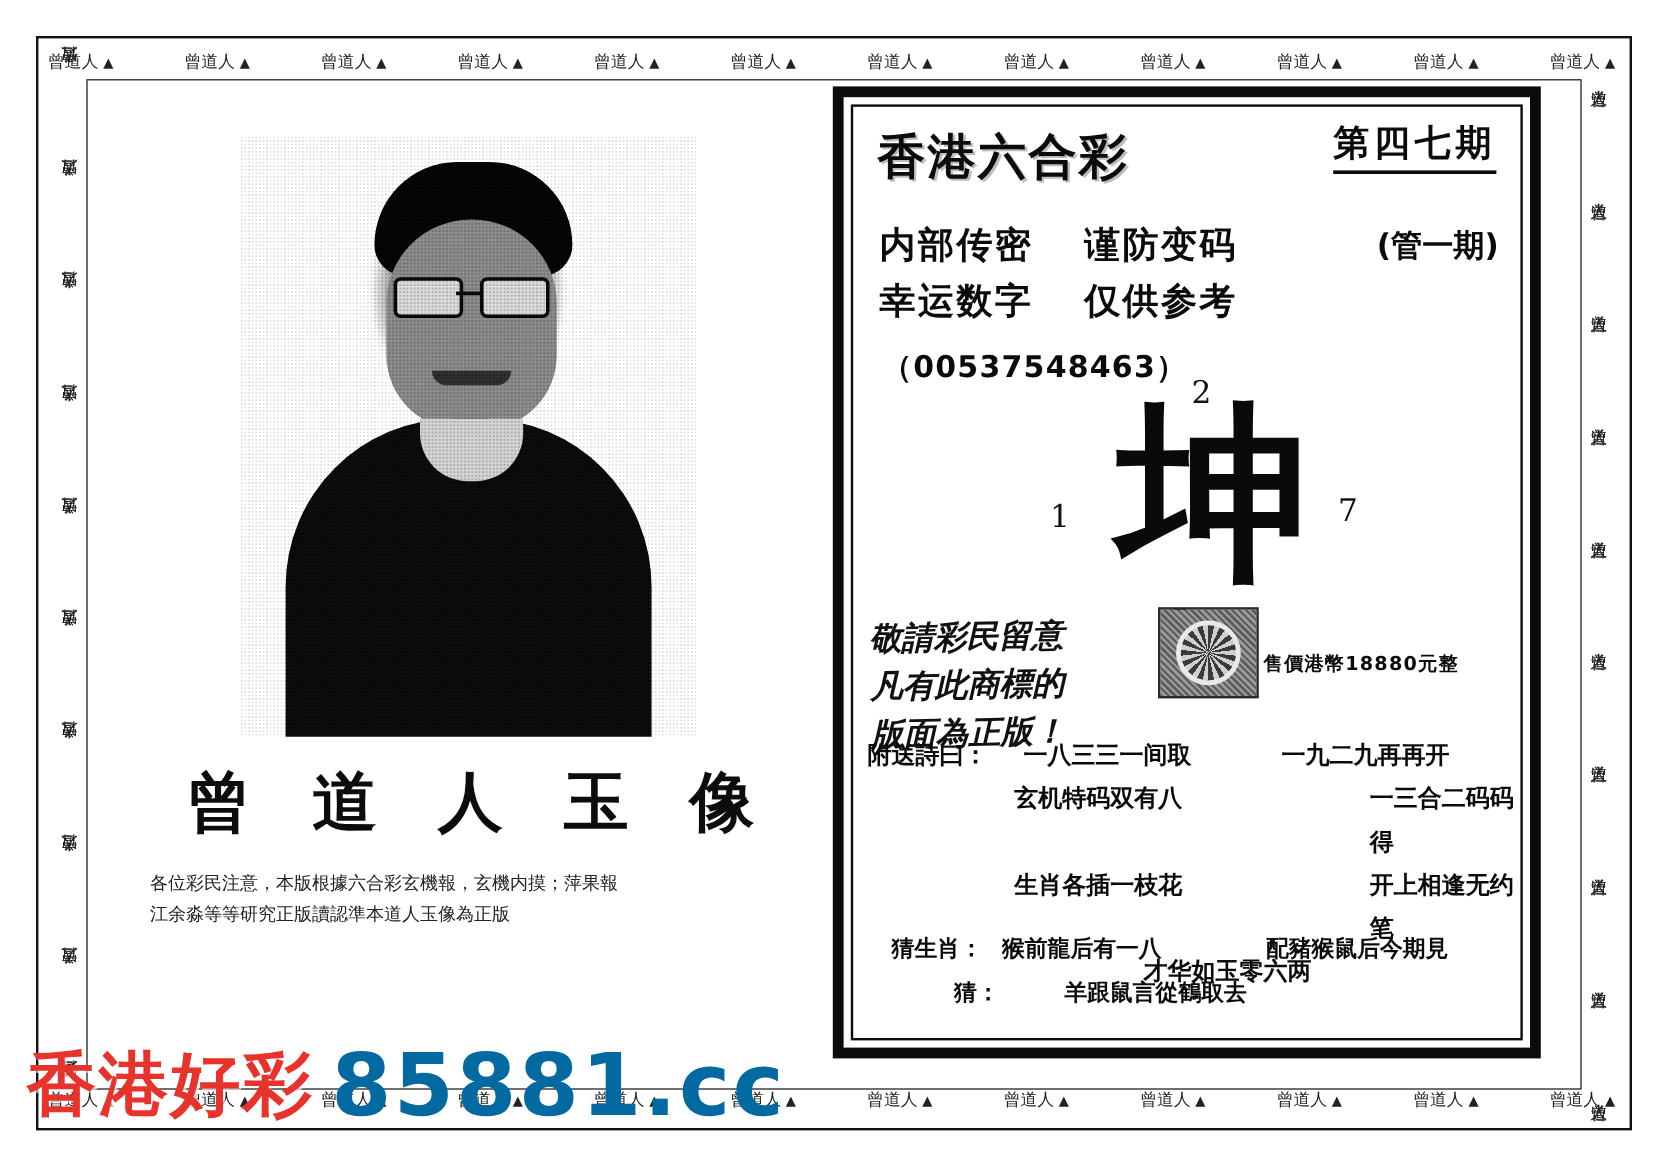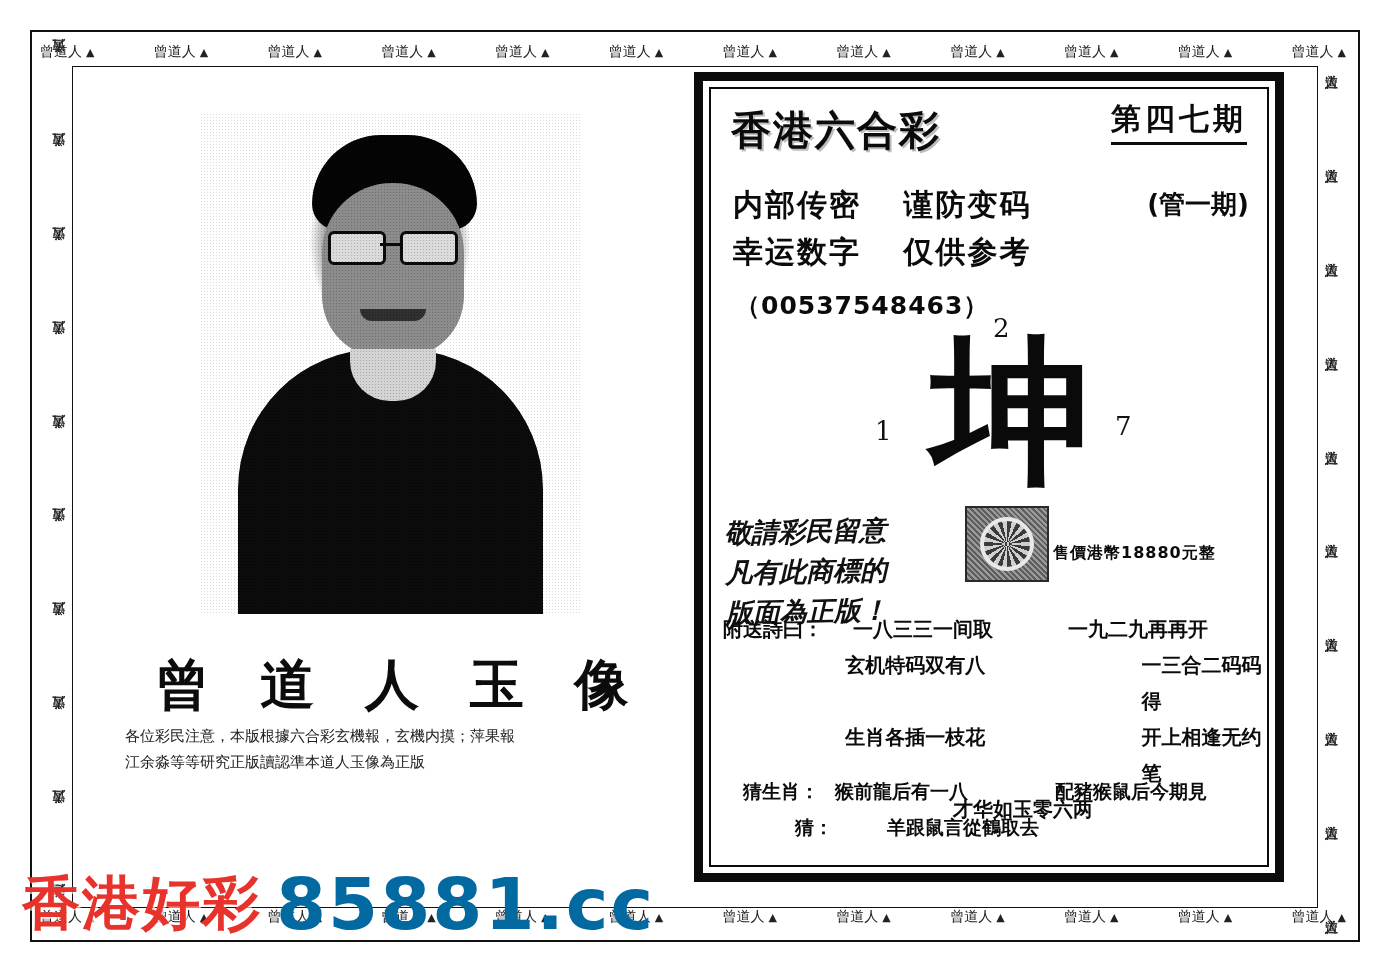--- a/index.html
+++ b/index.html
@@ -52,21 +52,21 @@
   #portrait .body{position:absolute;left:38px;top:236px;width:305px;height:265px;
                   background:#1b1b1b;border-radius:140px 140px 0 0;}
   #portrait .collar{position:absolute;left:150px;top:236px;width:86px;height:52px;
                   background:#c9c9c9;border-radius:0 0 40px 40px;}
   #portrait .grain{position:absolute;inset:0;
       background-image:radial-gradient(rgba(0,0,0,.35) 0.6px, transparent 0.7px);
       background-size:3px 3px;mix-blend-mode:multiply;opacity:.55;}
 
   #portrait-caption{position:absolute;left:25px;top:555px;width:560px;
                     text-align:center;font-family:"DejaVu Sans",sans-serif;
-                    font-weight:bold;font-size:54px;letter-spacing:16px;color:#0c0c0c;margin-top:16px;}
+                    font-weight:bold;font-size:54px;letter-spacing:16px;color:#0c0c0c;}
   #left-note{position:absolute;left:30px;top:645px;width:545px;
              font-family:"DejaVu Sans",sans-serif;font-size:15px;line-height:26px;
              color:#222;}
 
   
   #card{position:absolute;left:694px;top:72px;width:590px;height:810px;
         border:9px solid #0b0b0b;background:#fff;box-sizing:border-box;padding-left:44px;}
   #card-inner{position:absolute;inset:6px;border:2px solid #0b0b0b;}
 
   .cn{font-family:"DejaVu Sans",sans-serif;color:#0b0b0b;font-weight:bold;}

